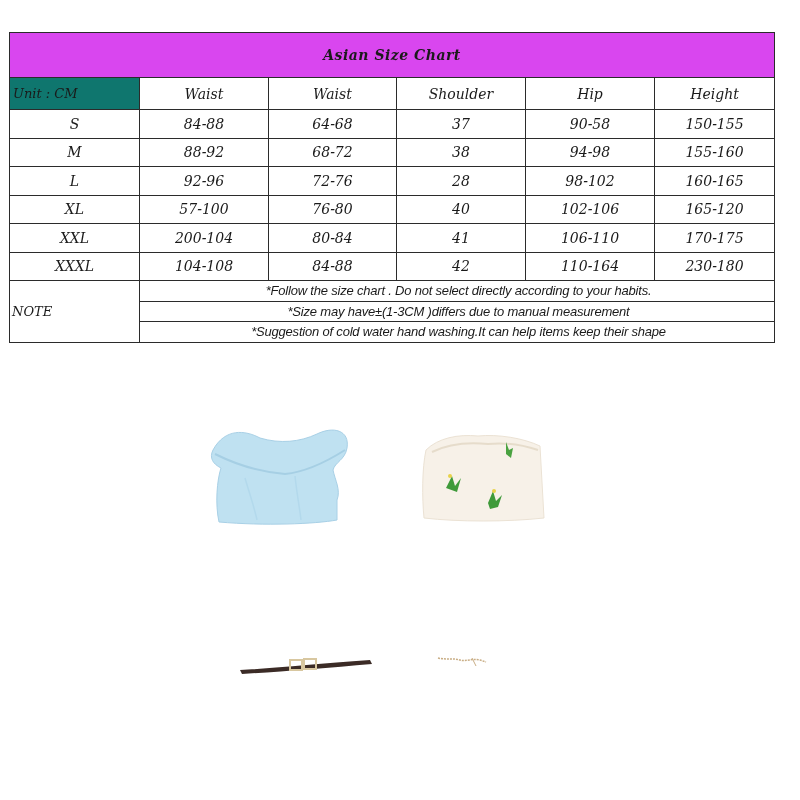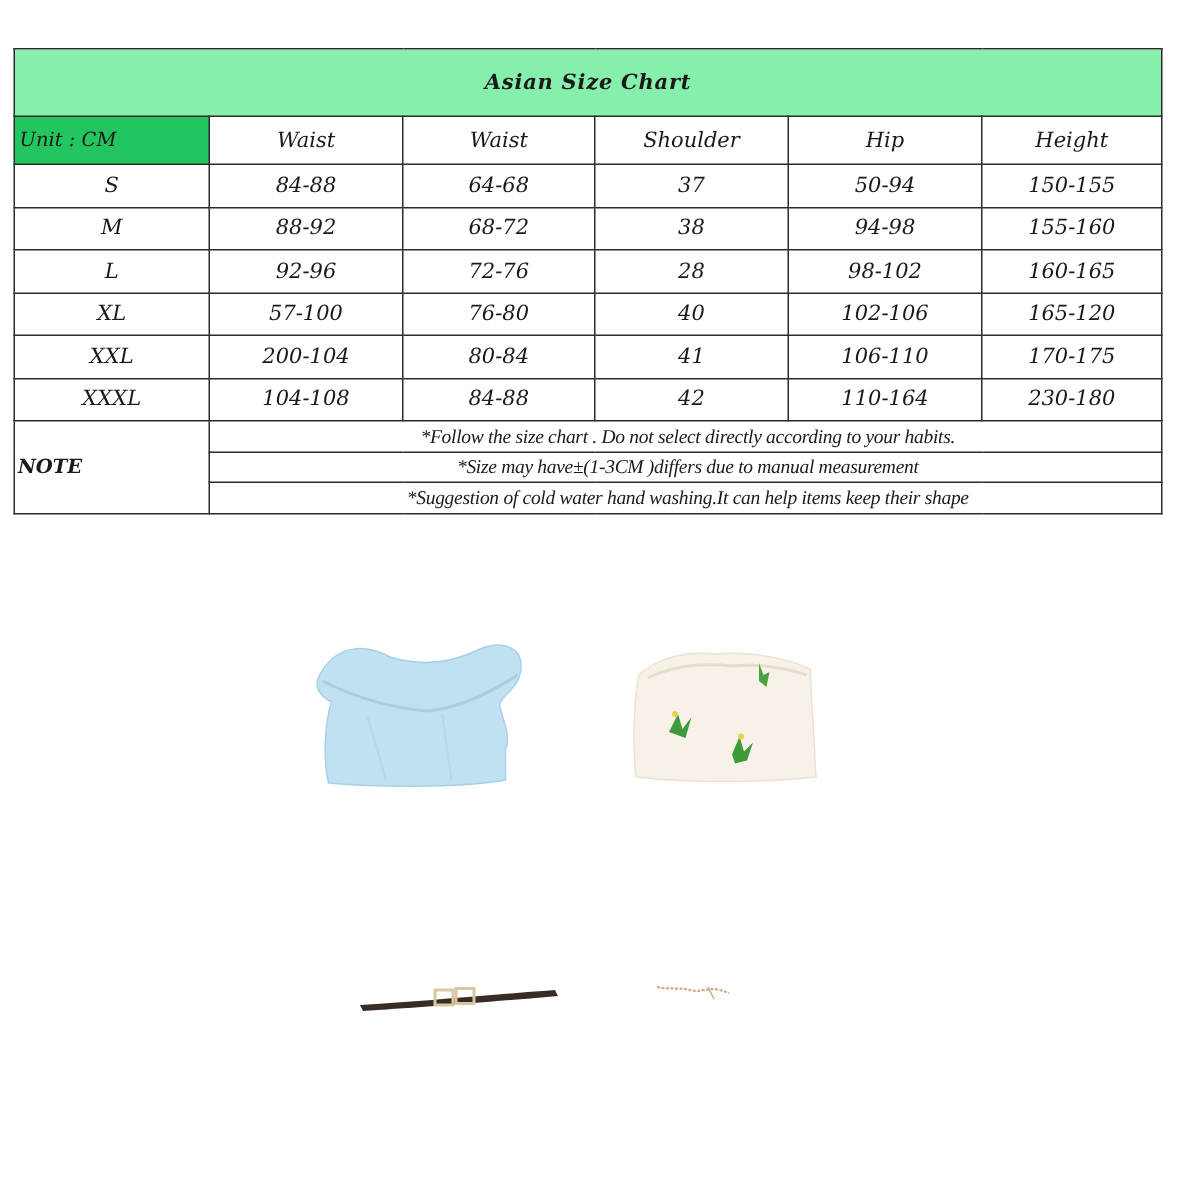--- a/index.html
+++ b/index.html
@@ -1,24 +1,24 @@
 <!DOCTYPE html>
 <html><head>
   <meta charset="utf-8">
   <style>
     html, body { margin: 0; padding: 0; background: #ffffff; }
     body { width: 800px; height: 800px; position: relative; overflow: hidden; font-family: "DejaVu Serif", serif; }
     .chart { position: absolute; left: 9px; top: 32px; width: 765px; border-collapse: collapse; table-layout: fixed; }
     .chart td { border: 1.5px solid #2b2b2b; padding: 0; text-align: center; font-style: italic; font-size: 14px; color: #1a1a1a; white-space: nowrap; overflow: hidden; }
-    .title-cell { background: #86efac; height: 44px; color: #ffffff; font-weight: bold; font-size: 19px; letter-spacing: 0.5px; }
-    .unit-cell { background: #22c55e; color: #ffffff; text-align: left !important; padding-left: 3px !important; font-size: 13px !important; }
+    .title-cell { background: #d946ef; height: 44px; color: #ffffff; font-weight: bold; font-size: 19px; letter-spacing: 0.5px; }
+    .unit-cell { background: #0f766e; color: #ffffff; text-align: left !important; padding-left: 3px !important; font-size: 13px !important; }
     .hdr-row td { height: 31px; }
     .data-row td { height: 27.5px; }
-    .note-label { font-weight: bold; text-align: left !important; padding-left: 2px !important; font-size: 13px !important; margin-left: 36px; }
-    .note-text { text-align: right; padding-left: 3px !important; font-family: Liberation Serif, serif; font-size: 13px !important; height: 19.5px; letter-spacing: -0.2px; }
+    .note-label { font-weight: normal; text-align: left !important; padding-left: 2px !important; font-size: 13px !important; margin-left: 36px; }
+    .note-text { text-align: right; padding-left: 3px !important; font-family: Liberation Sans, sans-serif; font-size: 13px !important; height: 19.5px; letter-spacing: -0.2px; }
     .product { position: absolute; }
     .top-blue { left: 205px; top: 420px; width: 150px; height: 110px; }
     .skirt { left: 418px; top: 428px; width: 128px; height: 95px; }
     .belt { left: 236px; top: 652px; width: 140px; height: 26px; }
     .chain { left: 436px; top: 652px; width: 52px; height: 16px; }
   </style>
 </head>
 <body>
 
 <table class="chart">
@@ -40,21 +40,21 @@
     <td>Waist</td>
     <td>Shoulder</td>
     <td>Hip</td>
     <td>Height</td>
   </tr>
   <tr class="data-row">
     <td>S</td>
     <td>84-88</td>
     <td>64-68</td>
     <td>37</td>
-    <td>50-94</td>
+    <td>90-58</td>
     <td>150-155</td>
   </tr>
   <tr class="data-row">
     <td>M</td>
     <td>88-92</td>
     <td>68-72</td>
     <td>38</td>
     <td>94-98</td>
     <td>155-160</td>
   </tr>

